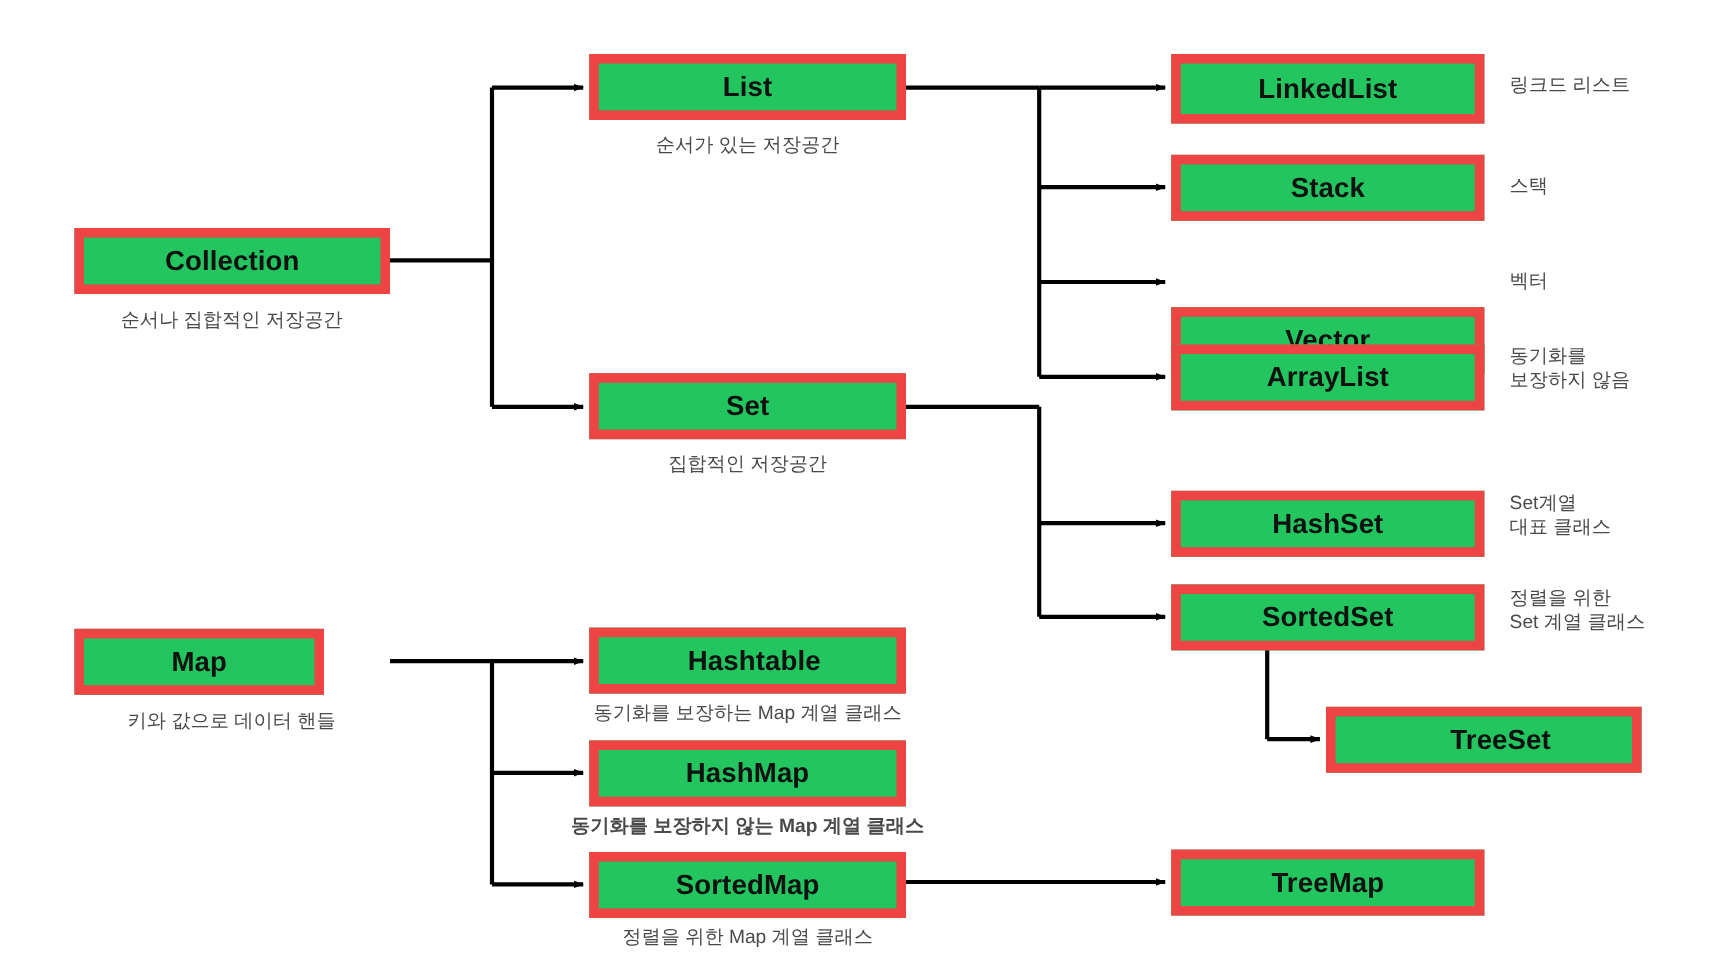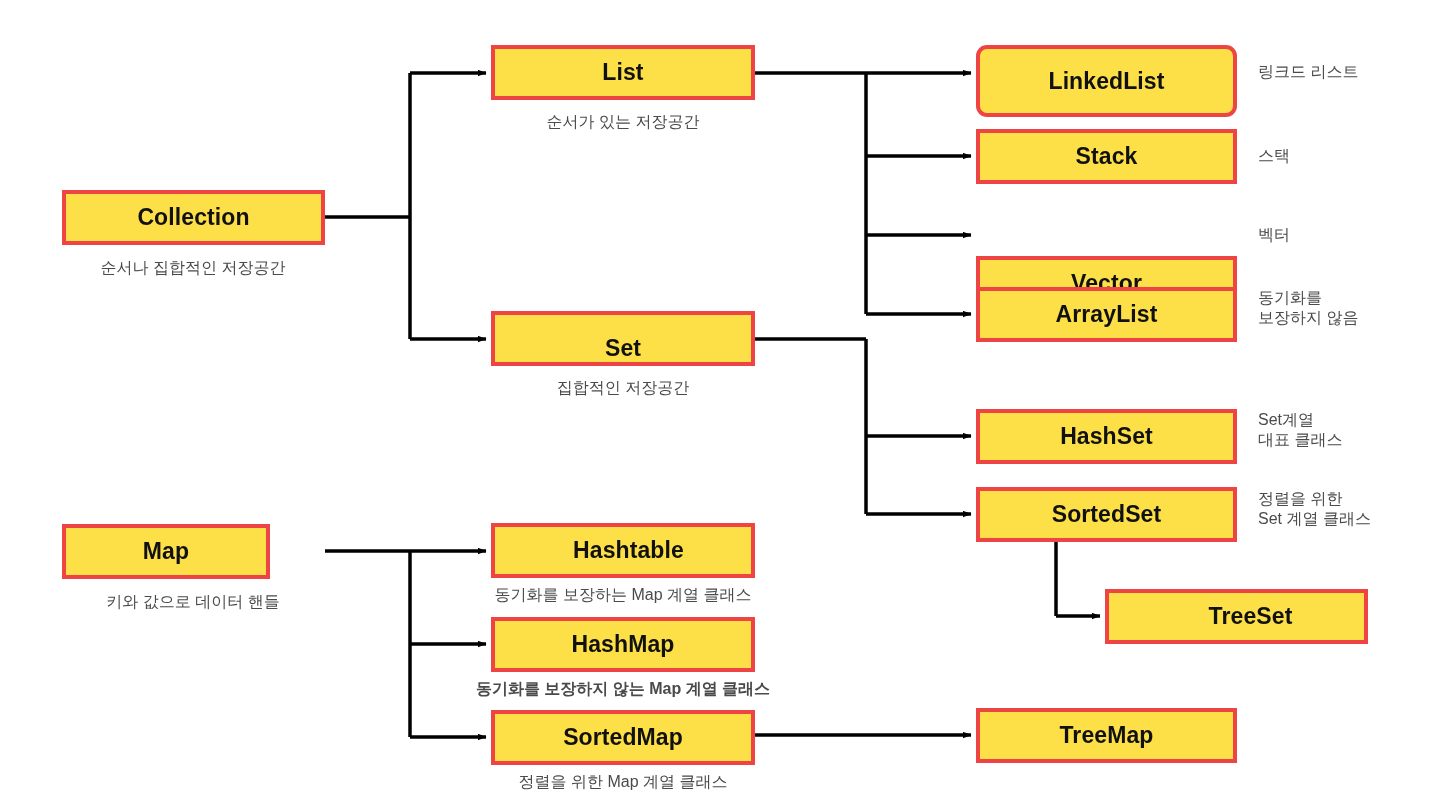--- a/index.html
+++ b/index.html
@@ -19,22 +19,22 @@
     position: absolute;
     left: 0;
     top: 0;
     width: 1433px;
     height: 805px;
     pointer-events: none;
   }
   .node {
     position: absolute;
     box-sizing: border-box;
-    border: 4px solid #ef4444;
-    background: #fde047;
+    border: 8px solid #ef4444;
+    background: #22c55e;
     display: flex;
     align-items: center;
     justify-content: center;
     z-index: 2;
   }
   .node-label {
     font-weight: bold;
     font-size: 23px;
     color: #111111;
     letter-spacing: 0.1px;
@@ -112,26 +112,26 @@
   <div class="node" style="left:62px; top:190px; width:263px; height:55px;">
     <span class="node-label">Collection</span>
   </div>
   <div class="caption center" style="left:193px; top:258px;">순서나 집합적인 저장공간</div>
 
   <div class="node" style="left:491px; top:45px; width:264px; height:55px;">
     <span class="node-label">List</span>
   </div>
   <div class="caption center" style="left:623px; top:112px;">순서가 있는 저장공간</div>
 
-  <div class="node" style="left:491px; top:311px; width:264px; height:55px;align-items:flex-end;">
+  <div class="node" style="left:491px; top:311px; width:264px; height:55px;">
     <span class="node-label">Set</span>
   </div>
   <div class="caption center" style="left:623px; top:378px;">집합적인 저장공간</div>
 
-  <div class="node" style="left:976px; top:45px; width:261px; height:72px;border-radius:11px;">
+  <div class="node" style="left:976px; top:45px; width:261px; height:58px;">
     <span class="node-label">LinkedList</span>
   </div>
   <div class="caption left" style="left:1258px; top:62px;">링크드 리스트</div>
 
   <div class="node" style="left:976px; top:129px; width:261px; height:55px;">
     <span class="node-label">Stack</span>
   </div>
   <div class="caption left" style="left:1258px; top:146px;">스택</div>
 
   <div class="node" style="left:976px; top:208px; width:261px; height:55px;margin-top:48px;">

